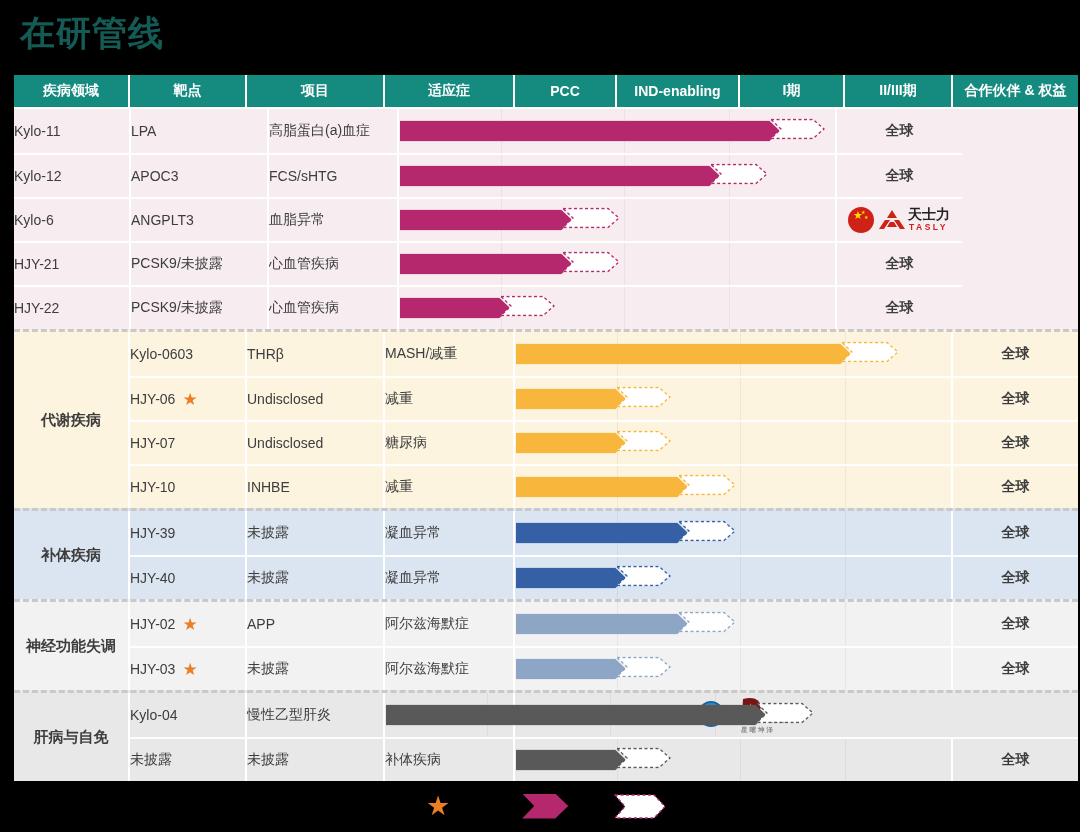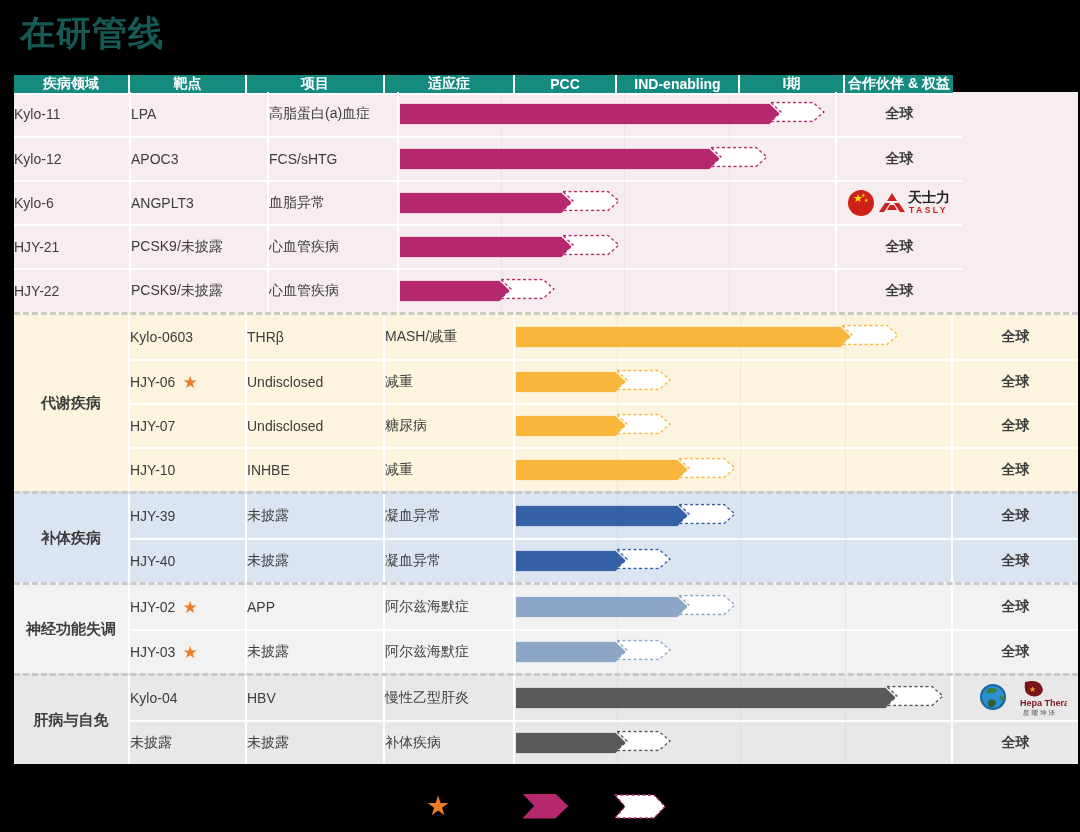--- a/index.html
+++ b/index.html
@@ -2,21 +2,21 @@
 <html><head>
 <meta charset="utf-8">
 <style>
   * { margin:0; padding:0; box-sizing:border-box; }
   html,body { background:#000; }
   body { font-family:"Liberation Sans","DejaVu Sans",sans-serif; }
   .page { position:relative; width:1080px; height:832px; background:#000; overflow:hidden; }
   .title { color:#155B55; font-size:35px; font-weight:bold; padding:10px 0 0 20px; letter-spacing:1px; }
   .table { position:absolute; left:14px; top:75px; width:1064px; }
   
-  .thead { display:grid; grid-template-columns:116px 117px 138px 130px 102px 123px 105px 108px 125px; height:17px; }
+  .thead { display:grid; grid-template-columns:116px 117px 138px 130px 102px 123px 105px 108px 125px; height:34px; }
   .th { background:#158B80; color:#fff; font-size:14px; font-weight:bold; display:flex; align-items:center; justify-content:center; border-right:2px solid #fff; border-bottom:2px solid #fff; white-space:nowrap; }
   .th:last-child { border-right:none; }
   
   .group { display:flex; }
   .group + .group { border-top:3px dashed #C9C9C9; }
   .area-cell { width:116px; border-right:2px solid #fff; display:flex; align-items:center; justify-content:center; font-size:15px; font-weight:bold; color:#3D3D3D; text-align:center; }
   .rows { width:948px; }
   .row { display:grid; grid-template-columns:117px 138px 130px 438px 125px; height:44px; }
   .row + .row .cell, .row + .row .bar-cell, .row + .row .partner-cell { border-top:2px solid rgba(255,255,255,.9); }
   .cell { display:flex; align-items:center; justify-content:flex-start; font-size:14px; color:#3D3D3D; border-right:2px solid #fff; white-space:nowrap; }
@@ -42,20 +42,21 @@
 
   <div class="table">
     <div class="thead">
       <div class="th">疾病领域</div>
       <div class="th">靶点</div>
       <div class="th">项目</div>
       <div class="th">适应症</div>
       <div class="th">PCC</div>
       <div class="th">IND-enabling</div>
       <div class="th">I期</div>
+      <div class="th">II/III期</div>
       <div class="th">合作伙伴 &amp; 权益</div>
     </div>
     <div id="tbody">
         <div class="group" style="background: rgb(247, 237, 240);">
           <div class="rows">
             <div class="row">
               <div class="cell">
                 <span>Kylo-11</span>
               </div>
               <div class="cell">LPA</div>
@@ -310,21 +311,20 @@
             </div>
           </div>
         </div>
         <div class="group" style="background: rgb(233, 232, 232);">
           <div class="area-cell">肝病与自免</div>
           <div class="rows">
             <div class="row">
               <div class="cell">
                 <span>Kylo-04</span>
               </div>
-              <div class="cell">HBV</div>
               <div class="cell">慢性乙型肝炎</div>
               <div class="bar-cell">
                 <div class="grid-line" style="left: 102px;"></div>
                 <div class="grid-line" style="left: 225px;"></div>
                 <div class="grid-line" style="left: 330px;"></div>
                 <div class="bar-solid tip" style="width: 380px; background: rgb(89, 89, 89);"></div>
                 <div class="bar-dash" style="left: 371px;"><svg width="58" height="21">
     <path d="M1 1 H46 L57 10.5 L46 20 H1 L11 10.5 Z" fill="#ffffff" stroke="#595959" stroke-width="1.3" stroke-dasharray="3 2.5"></path>
                   </svg></div>
               </div>

